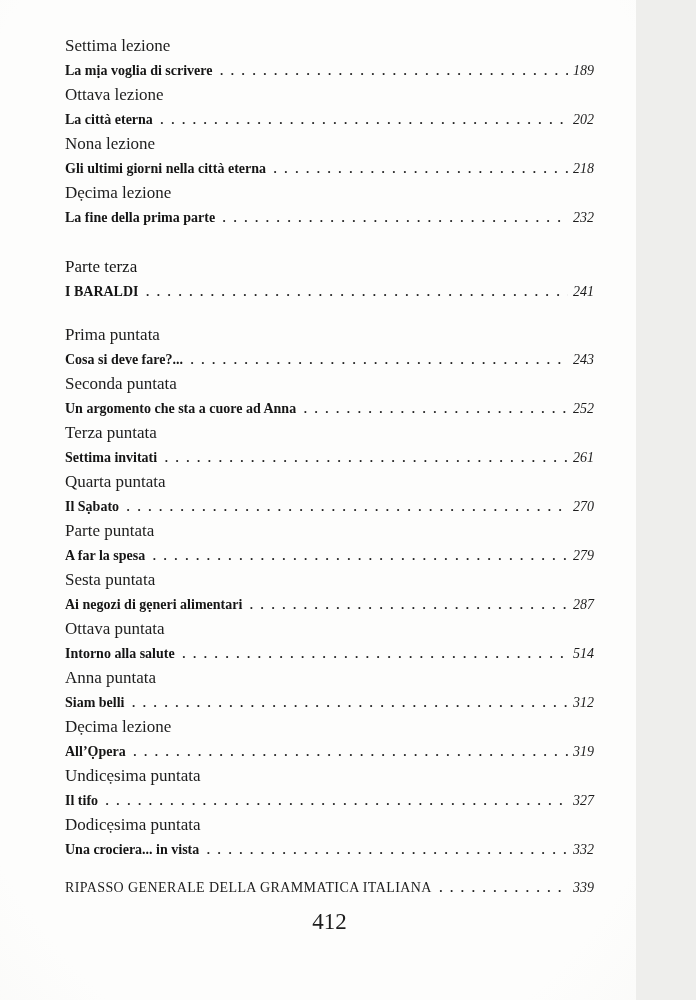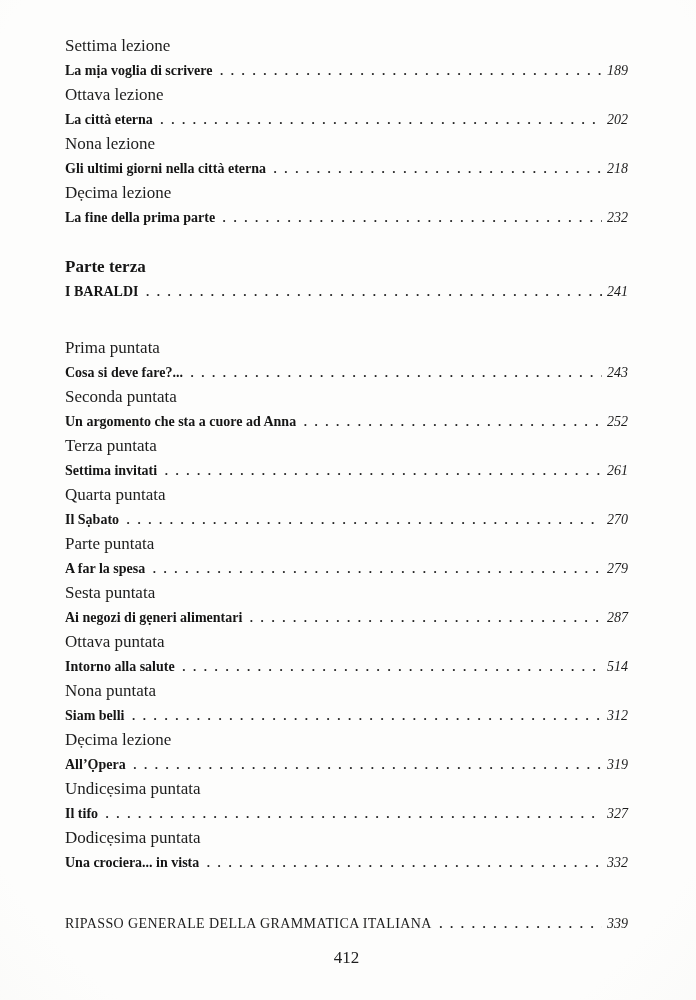--- a/index.html
+++ b/index.html
@@ -5,32 +5,32 @@
   html, body { margin: 0; padding: 0; }
   body {
     width: 696px; height: 1000px;
     background: #eeeeec;
     font-family: "Liberation Serif", "DejaVu Serif", serif;
     color: #1d1d1d;
     overflow: hidden;
   }
   .page {
     position: relative;
-    width: 696px; height: 1000px;
+    width: 636px; height: 1000px;
     box-sizing: border-box;
-    padding: 34px 68px 0 65px;
+    padding: 34px 42px 0 65px;
     background: radial-gradient(ellipse 120% 115% at 50% 45%, #fdfdfc 55%, #f3f3f0 92%, #ebebe8 100%);
   }
   .entry { margin: 0; }
   .label {
     font-size: 17px;
     line-height: 24px;
     white-space: nowrap;
   }
-  .label.b { font-weight: bold; color: #151515; }
+  .label.b { font-weight: normal; color: #151515; }
   .tline {
     display: flex;
     align-items: baseline;
     font-size: 14px;
     line-height: 24px;
   }
   .title {
     font-weight: bold;
     color: #151515;
     white-space: nowrap;
@@ -50,26 +50,26 @@
     font-size: 17px;
   }
   .pagenum {
     white-space: nowrap;
     padding-left: 5px;
     font-weight: normal;
     color: #1d1d1d;
     font-style: italic;
   }
   .gap-a { margin-top: 25px; }
-  .gap-b { margin-top: 32px; }
-  .ripasso { margin-top: 36px; }
+  .gap-b { margin-top: 19px; }
+  .ripasso { margin-top: 13px; }
   .footer {
     margin-top: 10px;
     text-align: center;
-    font-size: 17px;
+    font-size: 23px;
     line-height: 24px;
   }
 </style>
 </head>
 <body>
 
 <div class="page">
 
   <div class="entry">
     <div class="label">Settima lezione</div>
@@ -174,21 +174,21 @@
   <div class="entry">
     <div class="label">Ottava puntata</div>
     <div class="tline">
       <span class="title">Intorno alla salute</span>
       <span class="leader"></span>
       <span class="pagenum">514</span>
     </div>
   </div>
 
   <div class="entry">
-    <div class="label">Nona puntata</div>
+    <div class="label">Anna puntata</div>
     <div class="tline">
       <span class="title">Siam belli</span>
       <span class="leader"></span>
       <span class="pagenum">312</span>
     </div>
   </div>
 
   <div class="entry">
     <div class="label">Dẹcima lezione</div>
     <div class="tline">

